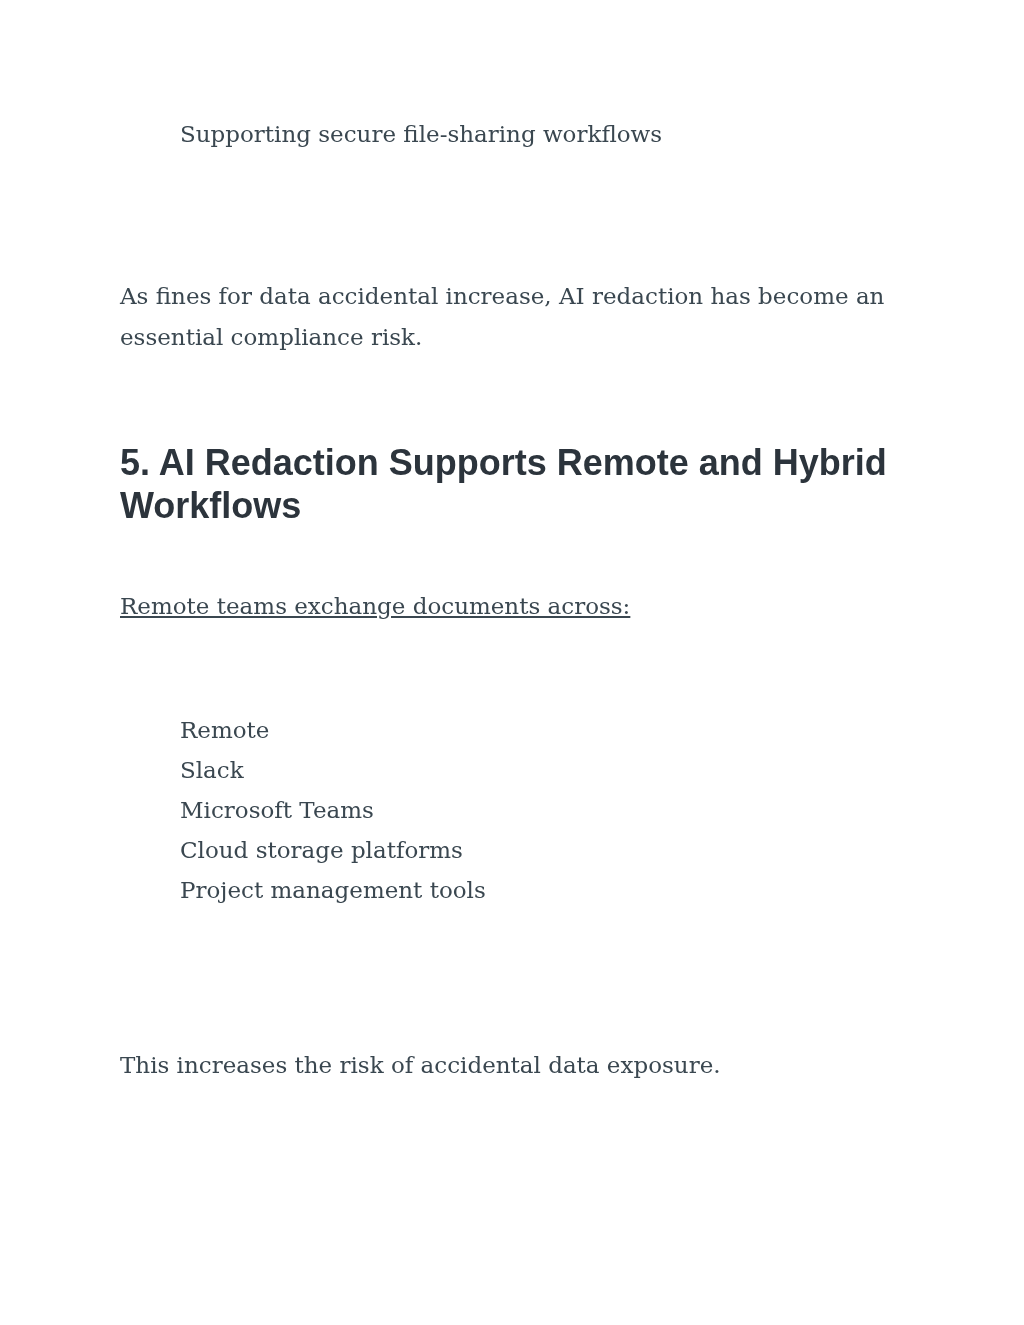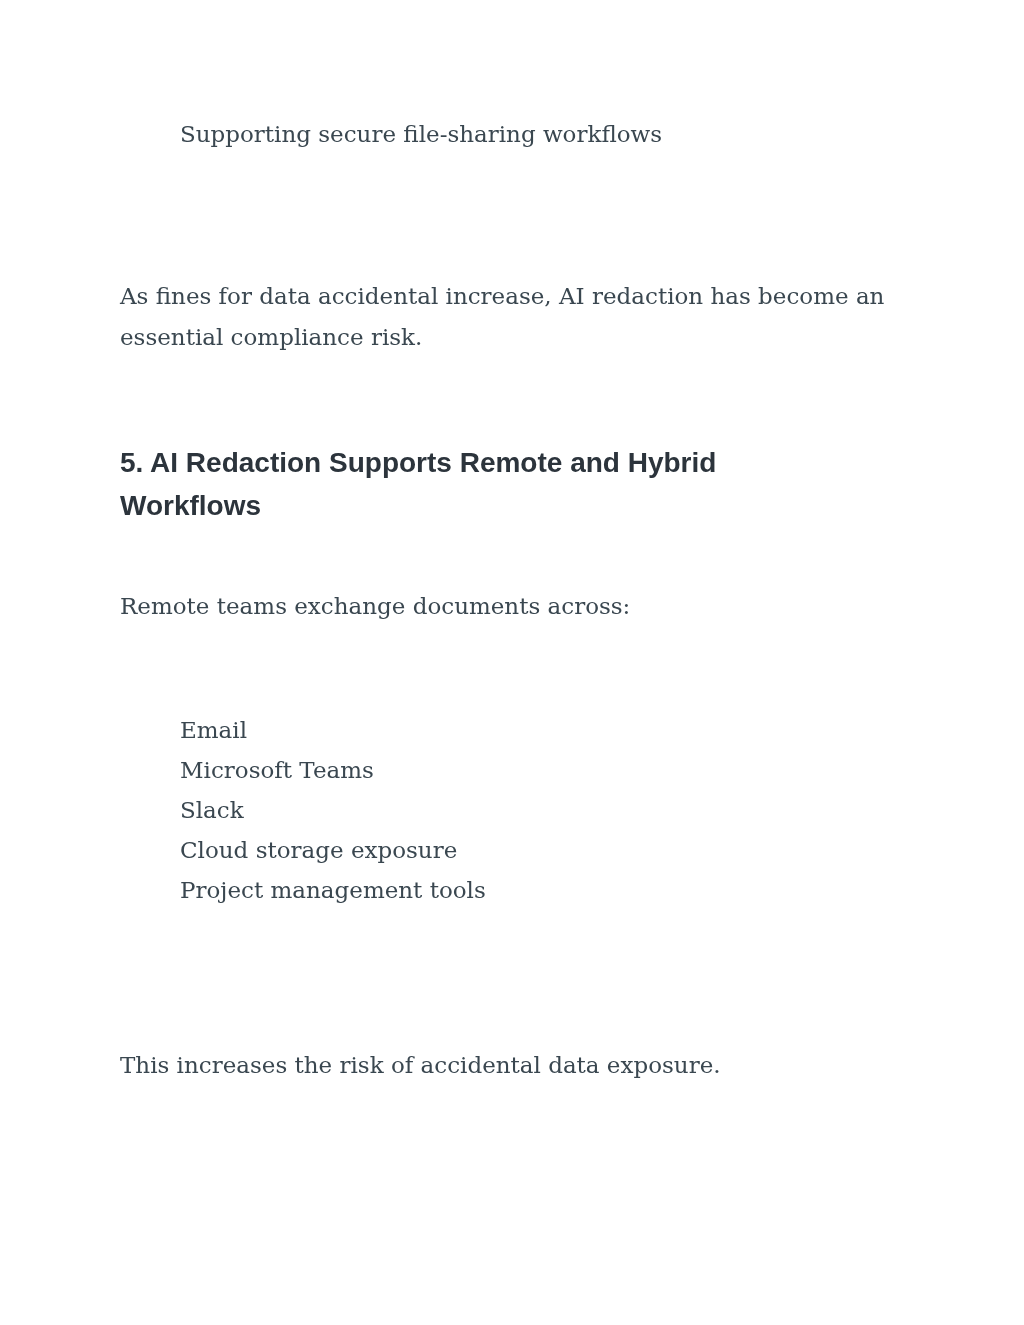--- a/index.html
+++ b/index.html
@@ -32,29 +32,30 @@
     top: 276px;
     line-height: 41px;
   }
   .pos-heading {
     position: absolute;
     left: 120px;
     top: 441px;
     margin: 0;
     font-family: "Liberation Sans", "DejaVu Sans", sans-serif;
     font-weight: bold;
-    font-size: 28px;
+    font-size: 36px;
     line-height: 43px;
     color: #2c343c;
     white-space: nowrap;
   }
   .pos-lead {
     position: absolute;
     left: 120px;
     top: 586px;
+    text-decoration: underline;
   }
   .pos-list {
     position: absolute;
     left: 180px;
     top: 710px;
   }
   .pos-closing {
     position: absolute;
     left: 120px;
     top: 1029px;
@@ -74,22 +75,22 @@
   </div>
 
   <h2 class="pos-heading">
     <div>5. AI Redaction Supports Remote and Hybrid</div>
     <div>Workflows</div>
   </h2>
 
   <div class="body-text pos-lead">Remote teams exchange documents across:</div>
 
   <div class="body-text pos-list">
-    <div>Email</div>
+    <div>Remote</div>
+    <div>Slack</div>
     <div>Microsoft Teams</div>
-    <div>Slack</div>
-    <div>Cloud storage exposure</div>
+    <div>Cloud storage platforms</div>
     <div>Project management tools</div>
   </div>
 
   <div class="body-text pos-closing">This increases the risk of accidental data exposure.</div>
 
 </div>
 
 </body></html>

